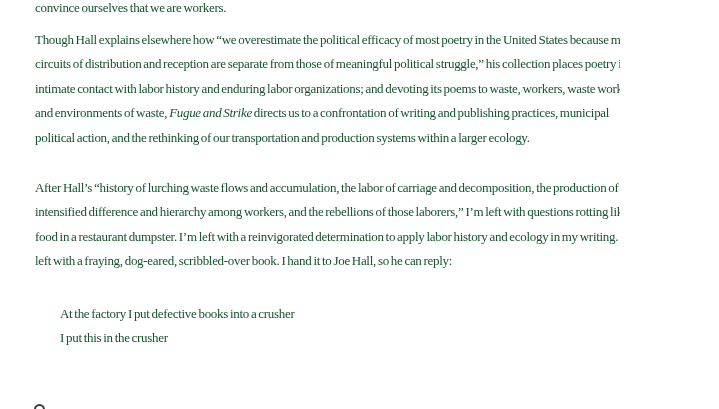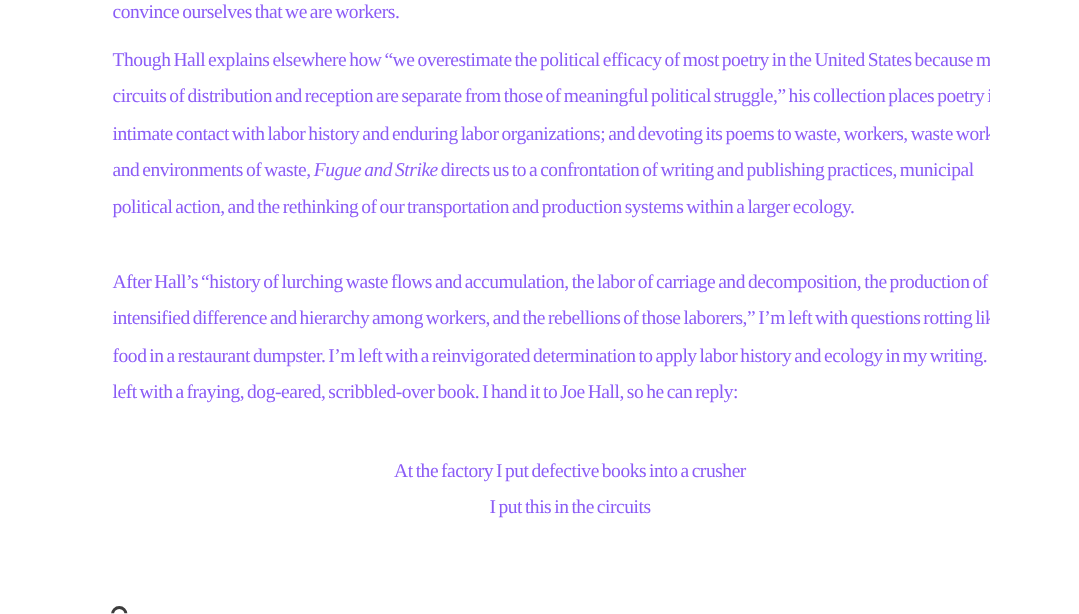--- a/index.html
+++ b/index.html
@@ -7,22 +7,21 @@
     padding: 0;
     background: #ffffff;
   }
   .page {
     position: relative;
     width: 620px;
     height: 409px;
     overflow: hidden;
     background: #ffffff;
     font-family: "Liberation Serif", serif;
-    color: #8b5cf6;
-    margin-left: 40px;
+    color: #14532d;
   }
   .article {
     position: absolute;
     left: 35px;
     top: 0;
     width: 612px;
   }
   .para {
     position: absolute;
     left: 0;
@@ -40,21 +39,20 @@
   .poem-quote {
     position: absolute;
     left: 25px;
     top: 302px;
     width: 560px;
     margin: 0;
     font-size: 13px;
     line-height: 24.4px;
     letter-spacing: -0.3px;
     word-spacing: -1px;
-    text-align: center;
   }
   .poem-line { white-space: nowrap; }
   a.text-link {
     color: inherit;
     text-decoration-thickness: 1px;
     text-underline-offset: 2.5px;
     cursor: pointer;
   }
   em.book-title { }
   .partial-circle {
@@ -77,19 +75,19 @@
   <div class="article">
 
     <p class="para para-fragment">convince ourselves that we are workers.</p>
 
     <p class="para para-2"><span>Though Hall explains </span><a class="text-link">elsewhere</a><span> how “we overestimate the political efficacy of most poetry in the United States because most circuits of distribution and reception are separate from those of meaningful political struggle,” his collection places poetry into intimate contact with labor history and enduring labor organizations; and devoting its poems to waste, workers, waste workers, and environments of waste, </span><em class="book-title">Fugue and Strike</em><span> directs us to a confrontation of writing and publishing practices, municipal political action, and the rethinking of our transportation and production systems within a larger ecology.</span></p>
 
     <p class="para para-3">After Hall’s “history of lurching waste flows and accumulation, the labor of carriage and decomposition, the production of intensified difference and hierarchy among workers, and the rebellions of those laborers,” I’m left with questions rotting like food in a restaurant dumpster. I’m left with a reinvigorated determination to apply labor history and ecology in my writing. I’m left with a fraying, dog-eared, scribbled-over book. I hand it to Joe Hall, so he can reply:</p>
 
     <blockquote class="poem-quote">
       <div class="poem-line">At the factory I put defective books into a crusher</div>
-      <div class="poem-line">I put this in the circuits</div>
+      <div class="poem-line">I put this in the crusher</div>
     </blockquote>
 
   </div>
 
   <div class="partial-circle"></div>
 </div>
 
 </body></html>

